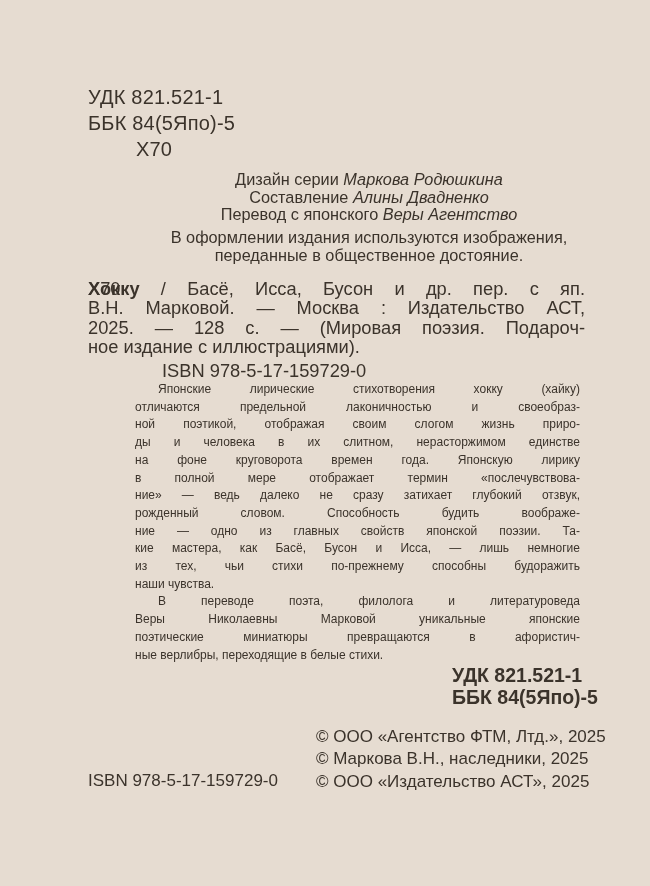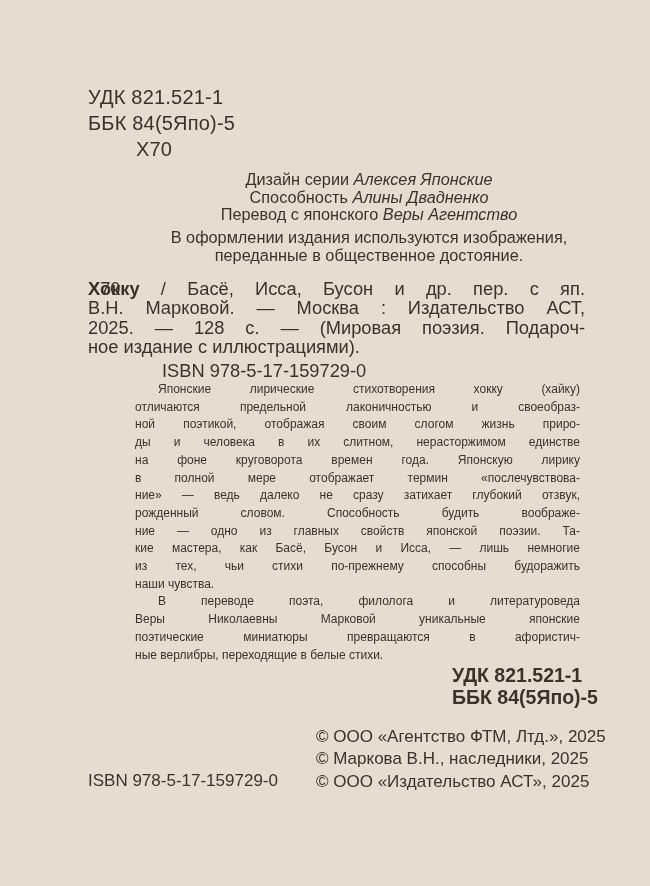--- a/index.html
+++ b/index.html
@@ -73,22 +73,22 @@
 
 <div class="page">
 
   <div class="udk-top">
     <div>УДК 821.521-1</div>
     <div>ББК 84(5Япо)-5</div>
     <div class="author-sign">Х70</div>
   </div>
 
   <div class="credits">
-    <div><span>Дизайн серии </span><i>Алексея Японские</i></div>
-    <div><span>Способность </span><i>Алины Двадненко</i></div>
+    <div><span>Дизайн серии </span><i>Маркова Родюшкина</i></div>
+    <div><span>Составление </span><i>Алины Двадненко</i></div>
     <div><span>Перевод с японского </span><i>Веры Агентство</i></div>
   </div>
 
   <div class="notice">
     <div>В оформлении издания используются изображения,</div>
     <div>переданные в общественное достояние.</div>
   </div>
 
   <div class="bib">
     <div class="bib-label">Х70</div>

